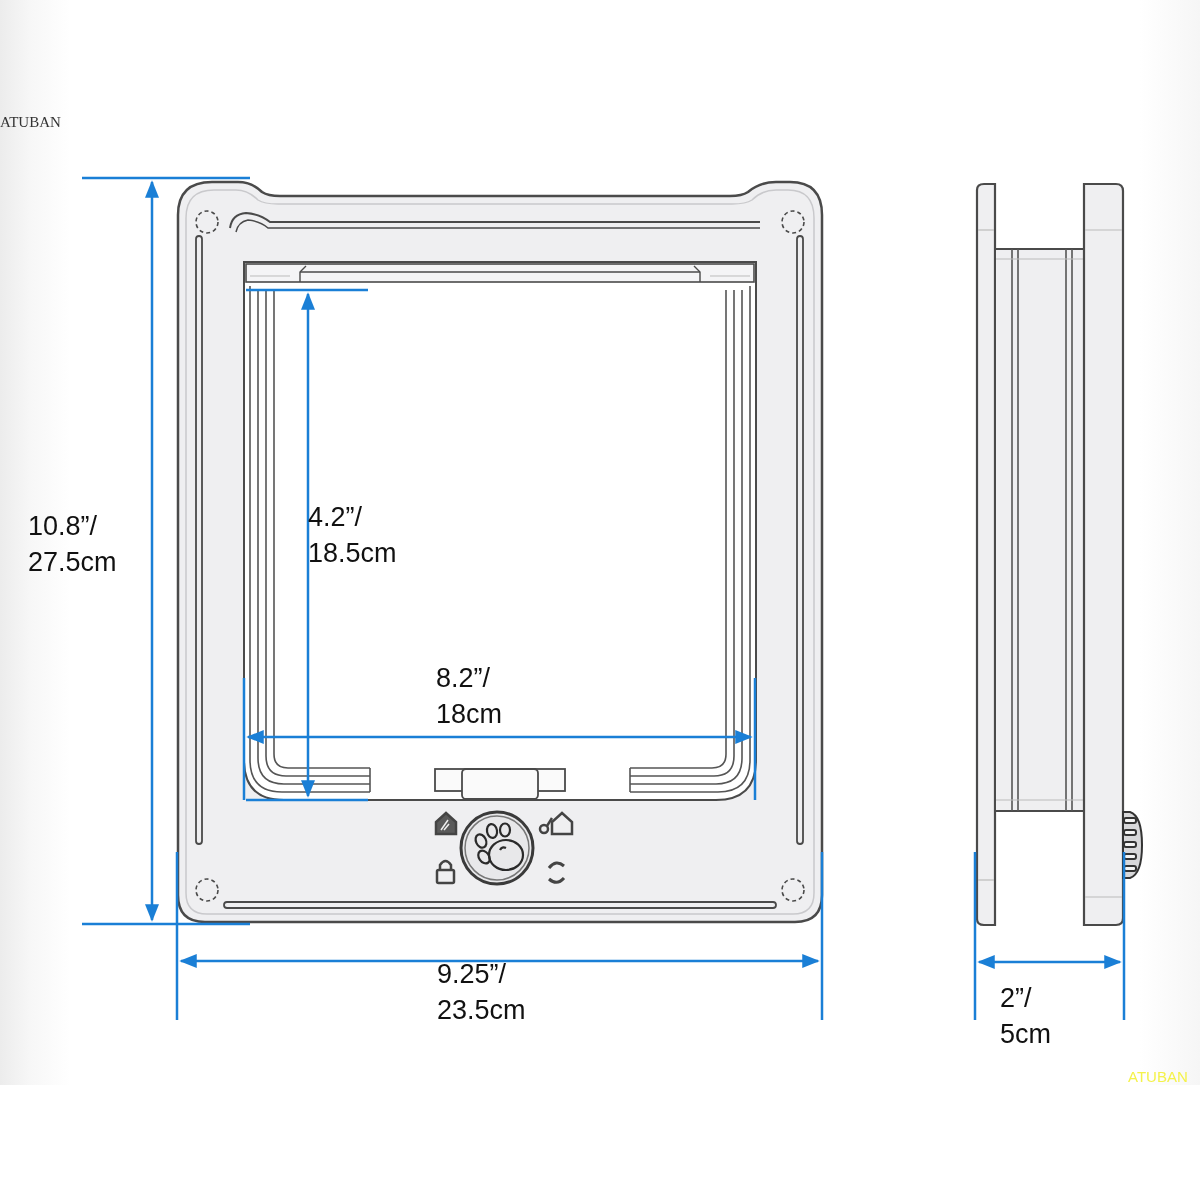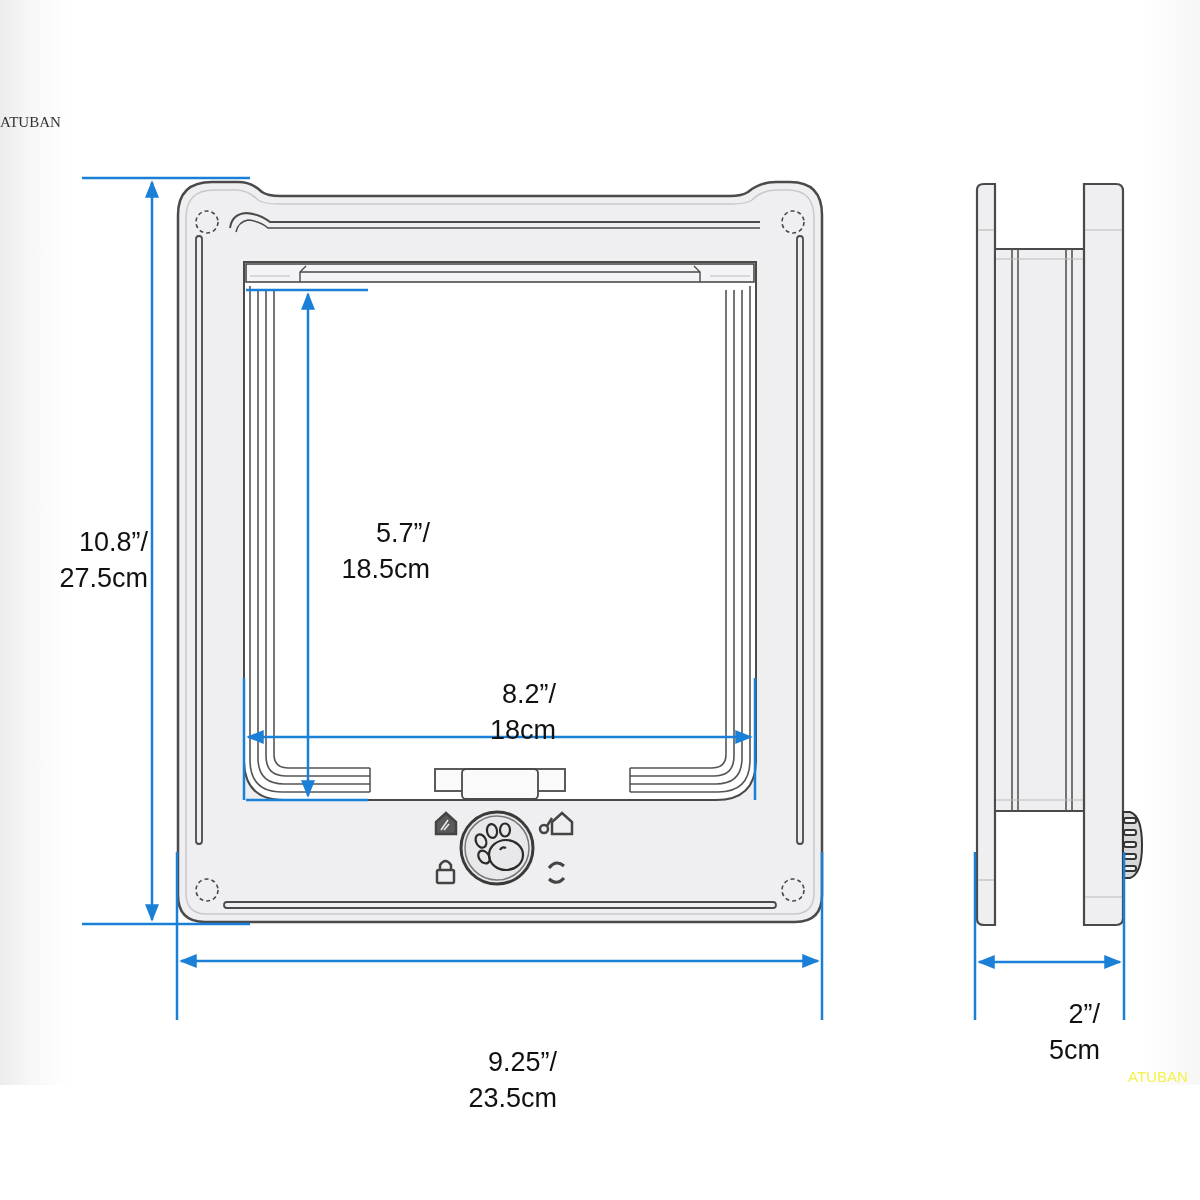--- a/index.html
+++ b/index.html
@@ -8,21 +8,21 @@
       background: #ffffff;
       font-family: "Liberation Sans", sans-serif;
     }
     .canvas {
       position: absolute; left: 0; top: 0; width: 1200px; height: 1085px;
       background: linear-gradient(90deg, #ececec 0px, #f7f7f7 30px, #ffffff 70px, #ffffff 1140px, #f6f6f6 1200px);
     }
     svg.drawing { position: absolute; left: 0; top: 0; }
     .label {
       position: absolute; color: #111; font-size: 27px; line-height: 36px;
-      text-align: right; white-space: nowrap; margin-top: 16px;
+      text-align: left; white-space: nowrap;
     }
     .label span { display: block; }
     .wm-top {
       position: absolute; left: 0; top: 114px; font-family: "Liberation Serif", serif;
       font-size: 15px; color: #333; letter-spacing: 0px;
     }
     .wm-bottom {
       position: absolute; left: 1128px; top: 1068px; font-size: 15px; color: #f4f24a;
       font-family: "Liberation Sans", sans-serif;
     }
@@ -172,30 +172,30 @@
 
 <div class="wm-top">ATUBAN</div>
 <div class="wm-bottom">ATUBAN</div>
 
 <div class="label" style="left:28px; top:508px; width:120px;">
   <span>10.8”/</span>
   <span>27.5cm</span>
 </div>
 
 <div class="label" style="left:308px; top:499px; width:122px;">
-  <span>5.7”/</span>
+  <span>4.2”/</span>
   <span>18.5cm</span>
 </div>
 
 <div class="label" style="left:436px; top:660px; width:120px;">
   <span>8.2”/</span>
   <span>18cm</span>
 </div>
 
-<div class="label" style="left:437px; top:1028px; width:120px;">
+<div class="label" style="left:437px; top:956px; width:120px;">
   <span>9.25”/</span>
   <span>23.5cm</span>
 </div>
 
 <div class="label" style="left:1000px; top:980px; width:100px;">
   <span>2”/</span>
   <span>5cm</span>
 </div>
 
 </body></html>

